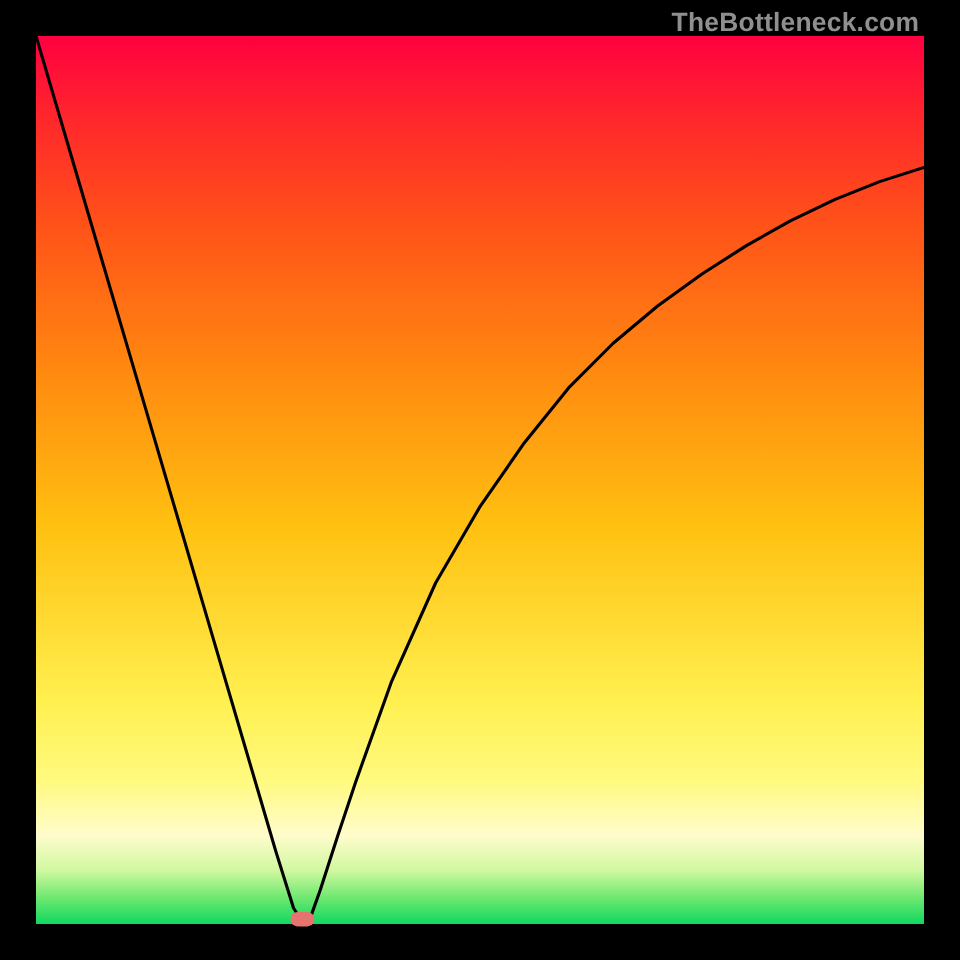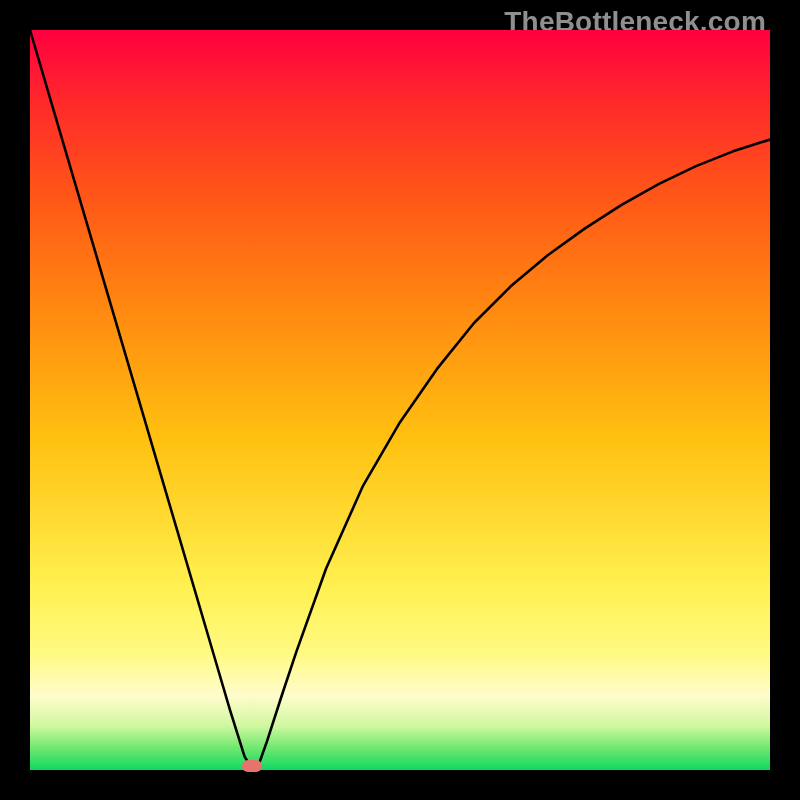--- a/index.html
+++ b/index.html
@@ -28,21 +28,21 @@
   }
   .curve {
     position: absolute; inset: 0;
     width: 740px; height: 740px;
     pointer-events: none;
   }
   .watermark {
     position: absolute;
     top: 6px; right: 34px;
     font-family: Arial, Helvetica, sans-serif;
-    font-size: 28px;
+    font-size: 22px;
     font-weight: 600;
     color: #8f8f8f;
     letter-spacing: 0.2px;
   }
   .marker {
     position: absolute;
     width: 20px; height: 12px;
     border-radius: 6px;
     background: #e6736e;
     transform: translate(-50%, -50%);

